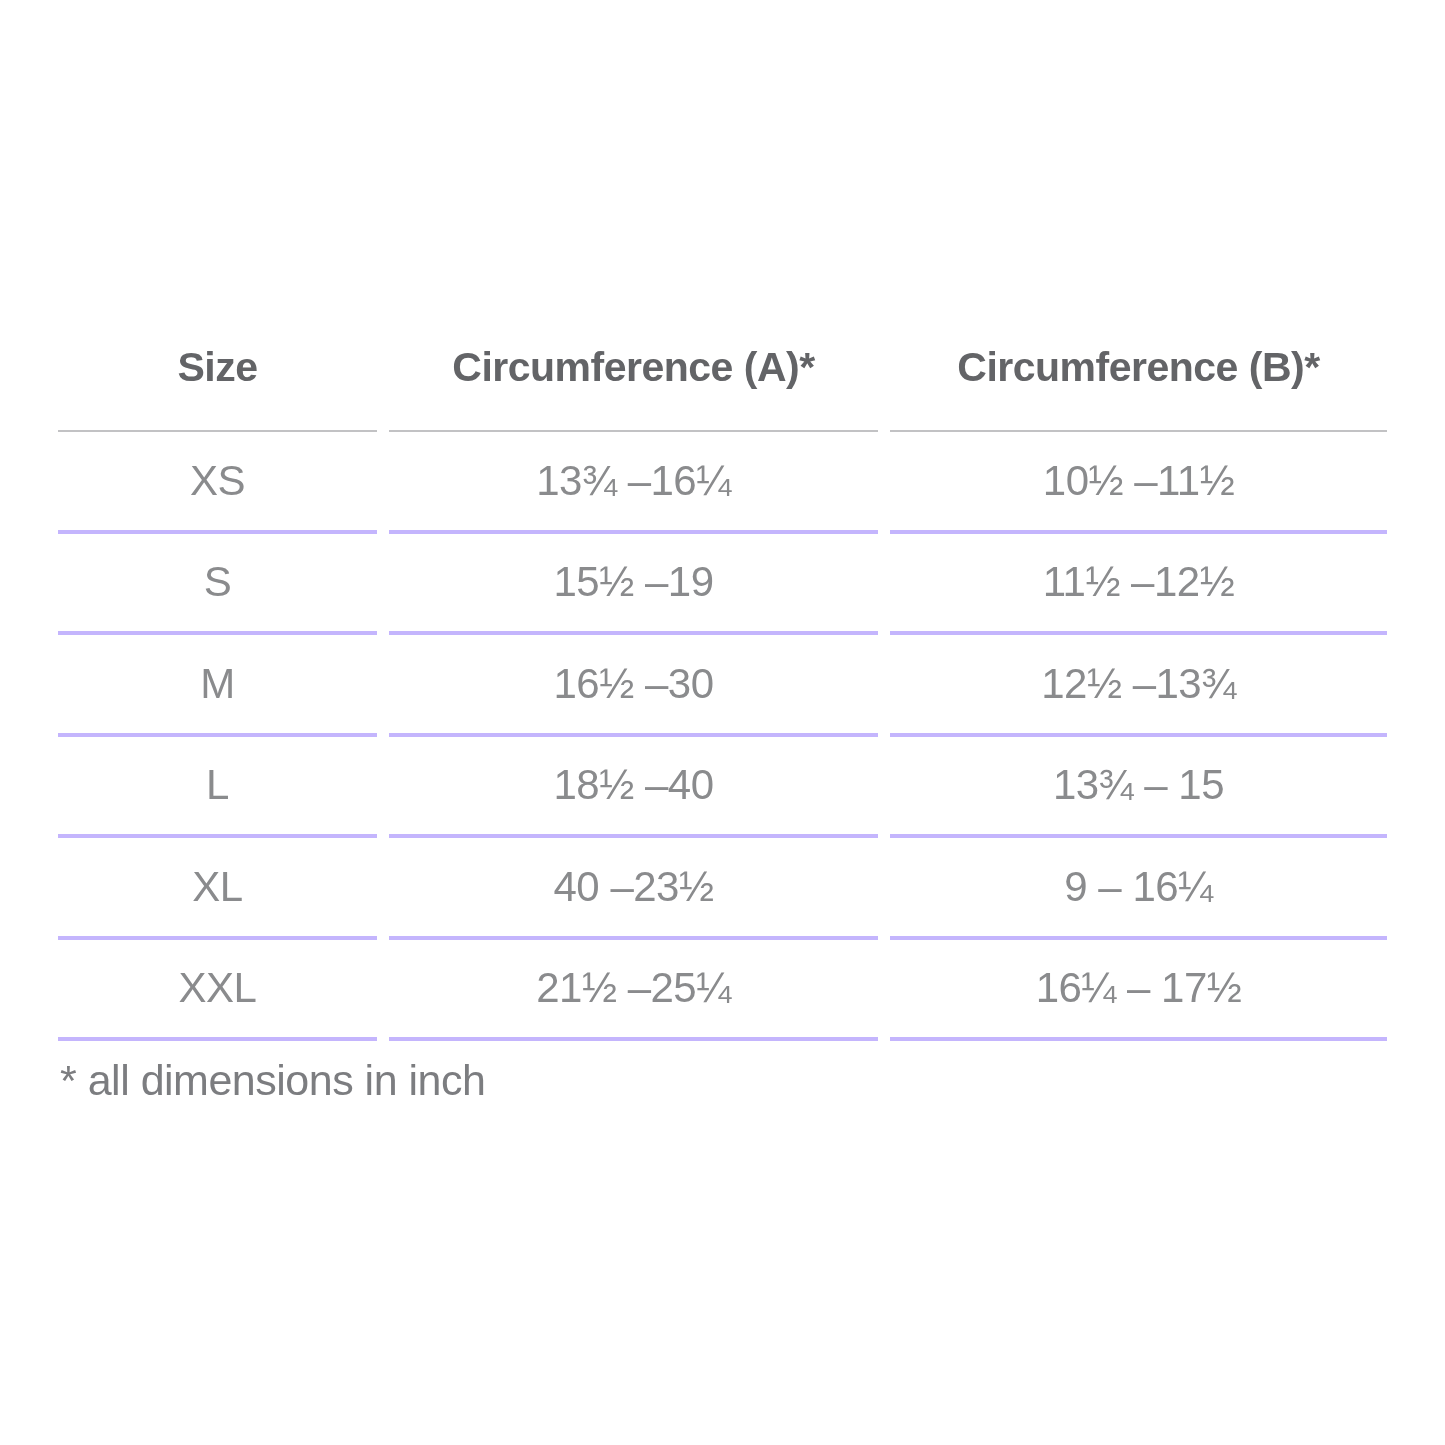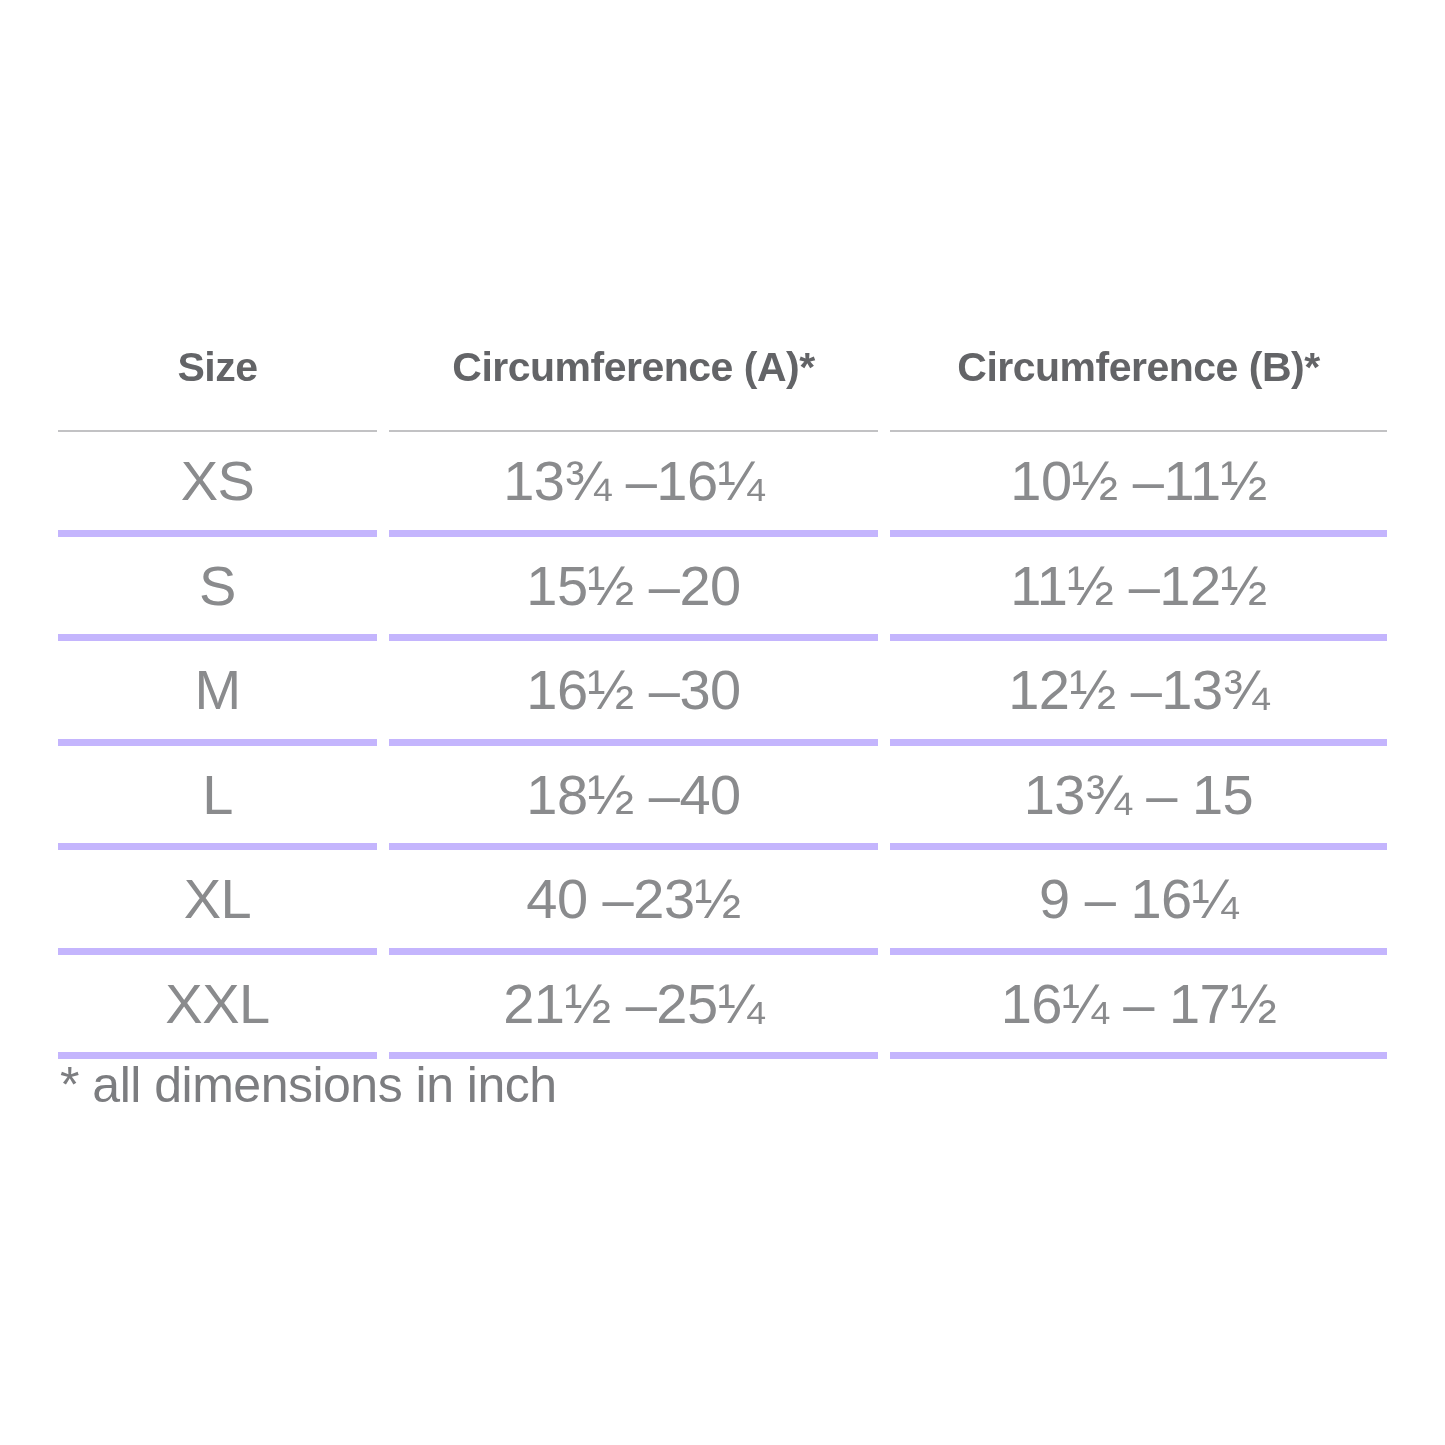--- a/index.html
+++ b/index.html
@@ -34,31 +34,31 @@
     font-weight: bold;
     letter-spacing: -0.5px;
     color: #636467;
     border-bottom: 2px solid #c2c2c4;
   }
   .td {
     height: 97.5px;
     display: flex;
     align-items: center;
     justify-content: center;
-    font-size: 56px;
+    font-size: 42px;
     font-weight: 400;
     letter-spacing: -0.5px;
     color: #8a8b8d;
-    border-bottom: 7px solid #c4b5fd;
+    border-bottom: 4px solid #c4b5fd;
   }
   .footnote {
     position: absolute;
     left: 60px;
     top: 1056px;
-    font-size: 50px;
+    font-size: 43px;
     letter-spacing: -0.5px;
     color: #7c7d80;
   }
 </style>
 </head>
 <body>
 
 <div class="canvas">
 
   <div class="size-table">
@@ -70,21 +70,21 @@
     </div>
 
     <div class="tr">
       <div class="td">XS</div>
       <div class="td">13¾ –16¼</div>
       <div class="td">10½ –11½</div>
     </div>
 
     <div class="tr">
       <div class="td">S</div>
-      <div class="td">15½ –20</div>
+      <div class="td">15½ –19</div>
       <div class="td">11½ –12½</div>
     </div>
 
     <div class="tr">
       <div class="td">M</div>
       <div class="td">16½ –30</div>
       <div class="td">12½ –13¾</div>
     </div>
 
     <div class="tr">

